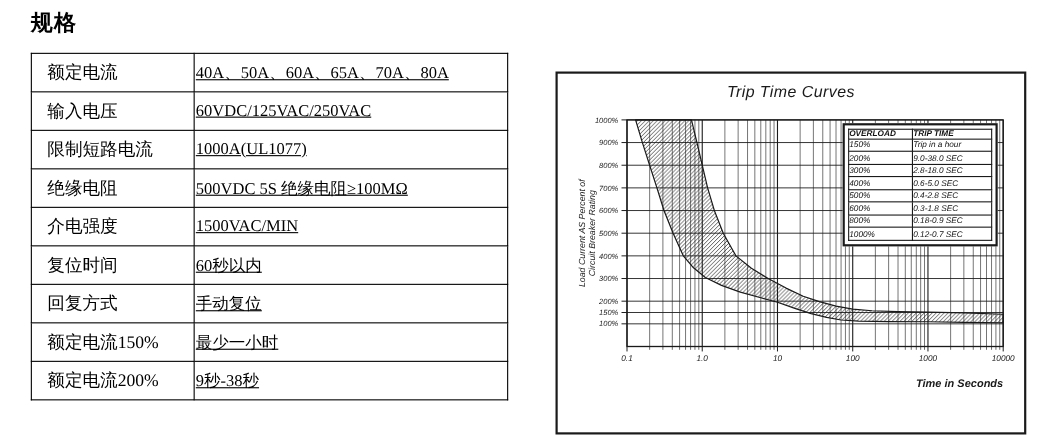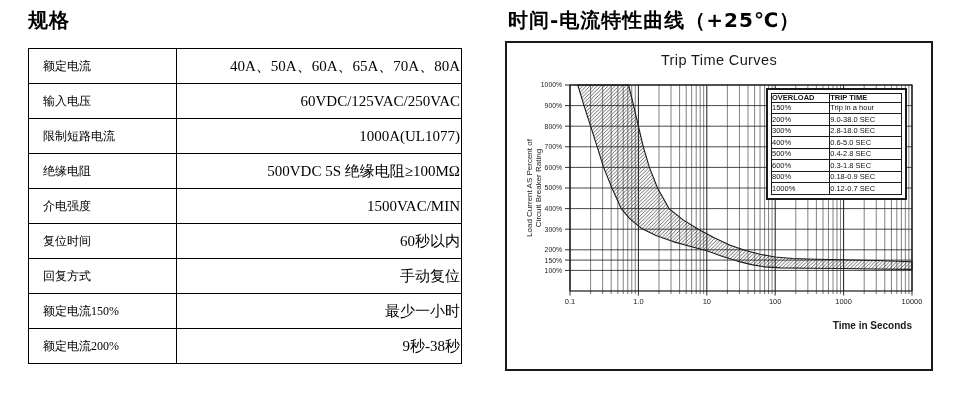--- a/index.html
+++ b/index.html
@@ -9,26 +9,26 @@
   
   .heading{position:absolute;font-family:"DejaVu Sans","Liberation Sans",sans-serif;
            font-size:20px;font-weight:700;color:#000;letter-spacing:1px;white-space:nowrap;}
   #h-left{left:28px;top:7px;}
   #h-right{left:508px;top:7px;}
 
   
   #spec-table{position:absolute;left:28px;top:48px;width:434px;border-collapse:collapse;
               table-layout:fixed;font-family:"Liberation Serif","DejaVu Serif",serif;color:#000;}
   #spec-table td{border:1px solid #000;height:32px;overflow:hidden;white-space:nowrap;}
-  #spec-table td.lab{width:133px;padding:0 0 0 14px;font-size:12px;}
-  #spec-table td.val{text-align:right;font-size:15px;}
-
-  
-  .chart-box{position:absolute;left:505px;top:41px;width:424px;height:326px;
-             border:2px solid #1a1a1a;background:#fff;}
+  #spec-table td.lab{width:133px;padding:0 0 0 14px;font-size:16px;}
+  #spec-table td.val{text-align:left;font-size:15px;text-decoration:underline;}
+
+  
+  .chart-box{position:absolute;left:505px;top:65px;width:424px;height:326px;
+             border:2px solid #1a1a1a;background:#fff;font-style:italic;}
   .chart-title{position:absolute;left:0;right:0;top:9px;text-align:center;
                font-size:14.5px;font-weight:400;color:#1a1a1a;letter-spacing:.4px;}
   #chart-svg{position:absolute;left:0;top:0;}
   .tick-label{font-family:"Liberation Sans","DejaVu Sans",sans-serif;fill:#1a1a1a;}
   .ylab{font-family:"Liberation Sans","DejaVu Sans",sans-serif;fill:#1a1a1a;}
 
   
   .legend{position:absolute;left:259px;top:45px;width:141px;height:112px;
           border:2px solid #1a1a1a;background:#fff;padding:3px;box-sizing:border-box;}
   .legend table{width:100%;height:100%;border-collapse:collapse;table-layout:fixed;}
@@ -84,21 +84,20 @@
           <td class="lab">额定电流150%</td>
           <td class="val">最少一小时</td>
         </tr>
         <tr>
           <td class="lab">额定电流200%</td>
           <td class="val">9秒-38秒</td>
         </tr>
       </tbody>
   </table>
 
-  <div class="heading" id="h-right">时间-电流特性曲线（+25℃）</div>
 
   <div class="chart-box">
     <div class="chart-title">Trip Time Curves</div>
 
     <svg id="chart-svg" width="424" height="326" viewBox="0 0 424 326">
       <defs>
         <pattern id="hatch" width="3.6" height="3.6" patternUnits="userSpaceOnUse">
           <path d="M-1,4.6 L4.6,-1" stroke="#1a1a1a" stroke-width="0.65"></path>
         </pattern>
       </defs>

